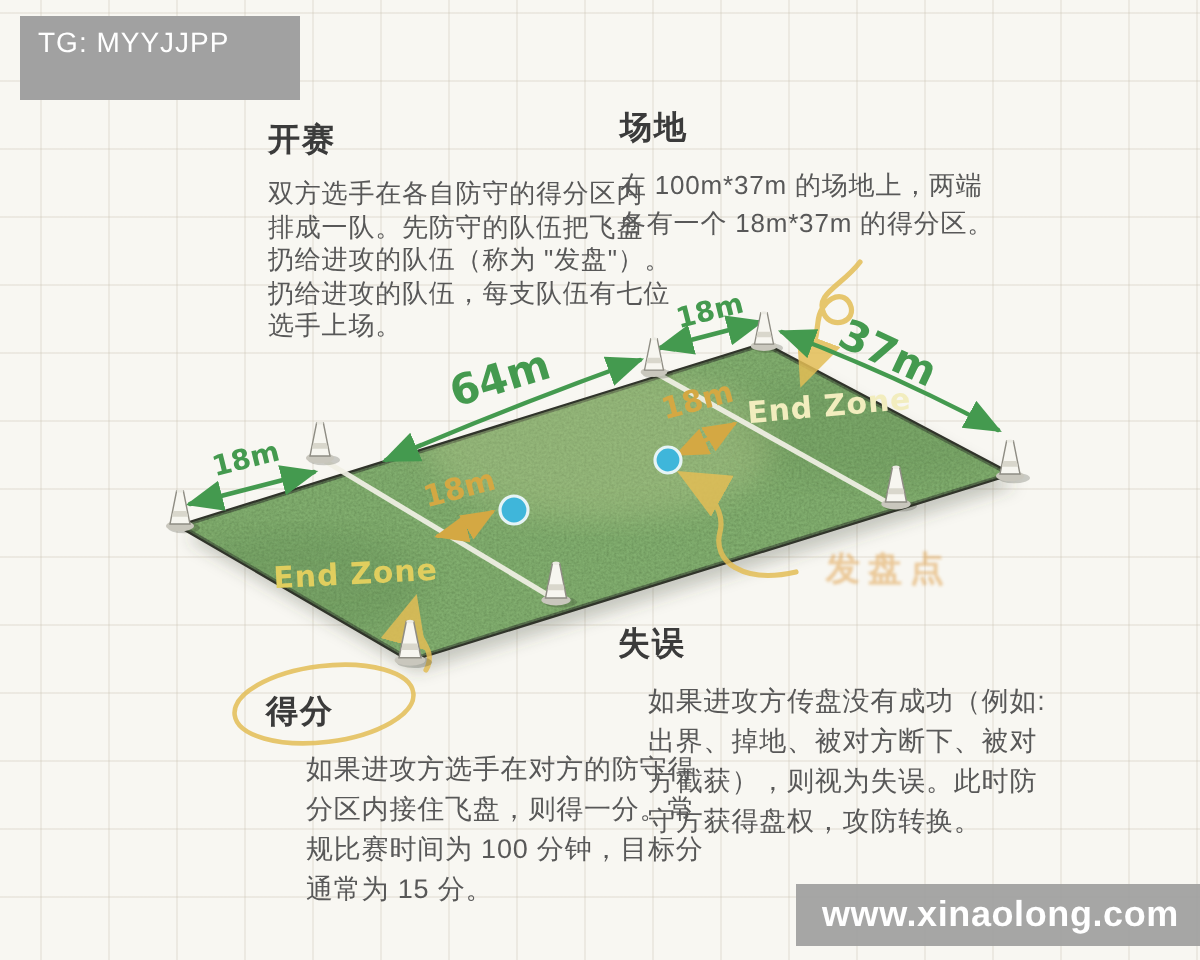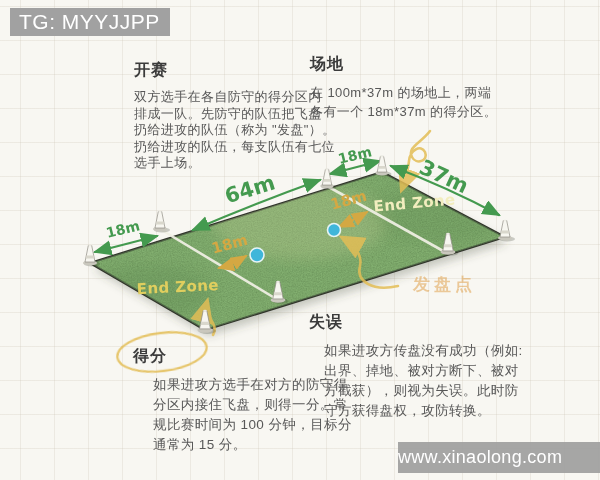--- a/index.html
+++ b/index.html
@@ -7,28 +7,28 @@
   #stage{
     position:relative;width:600px;height:480px;overflow:hidden;
     background-color:#f8f7f2;
     background-image:
       linear-gradient(rgba(205,198,182,.28) 1px, transparent 1px),
       linear-gradient(90deg, rgba(205,198,182,.28) 1px, transparent 1px);
     background-size:34px 34px;
     background-position:20px 6px;
   }
   .tag-chip{
-    position:absolute;left:10px;top:8px;height:28px;min-width:140px;
-    background:#a1a1a1;color:#ffffff;font-size:21px;line-height:27px;
+    position:absolute;left:10px;top:8px;height:42px;min-width:140px;
+    background:#a1a1a1;color:#ffffff;font-size:14px;line-height:27px;
     padding:0 10px 0 9px;letter-spacing:.5px;box-sizing:border-box;
   }
   .watermark{
     position:absolute;left:398px;top:442px;width:202px;height:31px;
     background:rgba(158,158,158,.92);color:#ffffff;font-size:18px;
-    line-height:31px;box-sizing:border-box;letter-spacing:.3px;
+    line-height:31px;padding-left:13px;box-sizing:border-box;letter-spacing:.3px;font-weight:bold;
   }
   .section{position:absolute;color:#585858;}
   .section h2{margin:0;font-size:16px;font-weight:700;color:#3b3b3b;letter-spacing:1px;}
   .section .body{margin-top:8px;}
   .section .line{font-size:13px;letter-spacing:.4px;white-space:nowrap;}
   #sec-kickoff{left:134px;top:60px;}
   #sec-kickoff .line{line-height:16.5px;}
   #sec-fieldinfo{left:310px;top:54px;}
   #sec-fieldinfo .line{line-height:19px;}
   #sec-scoring{left:133px;top:346px;}

